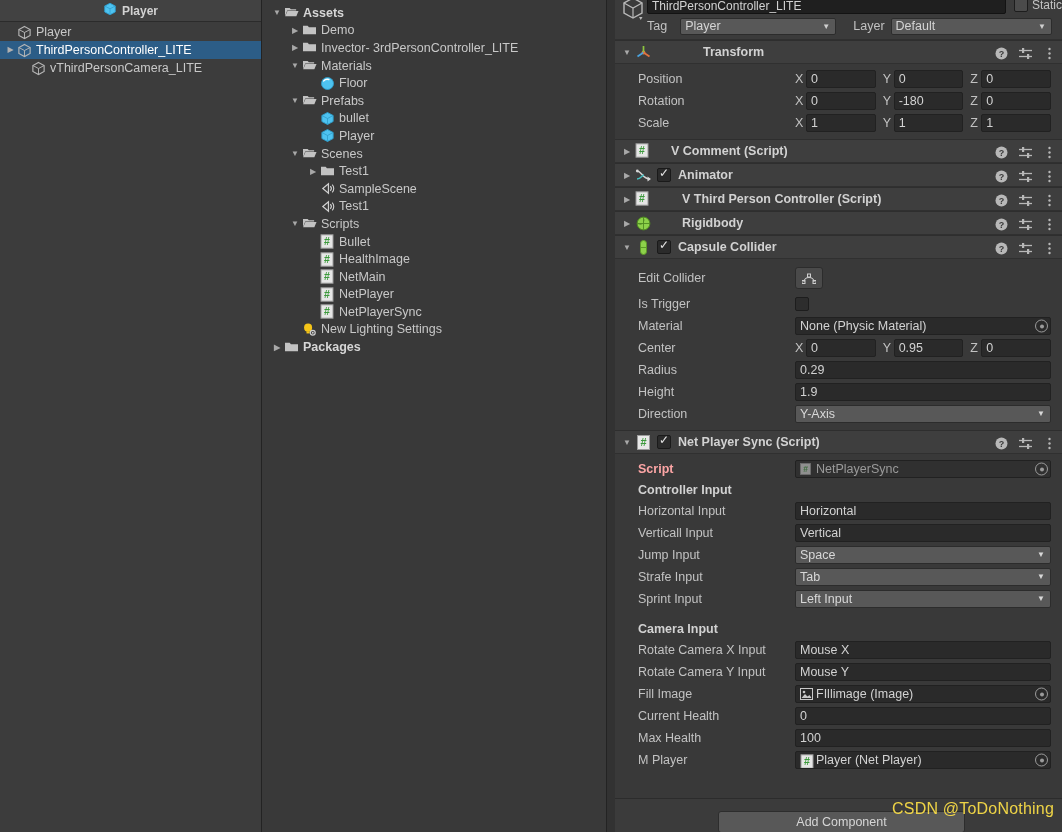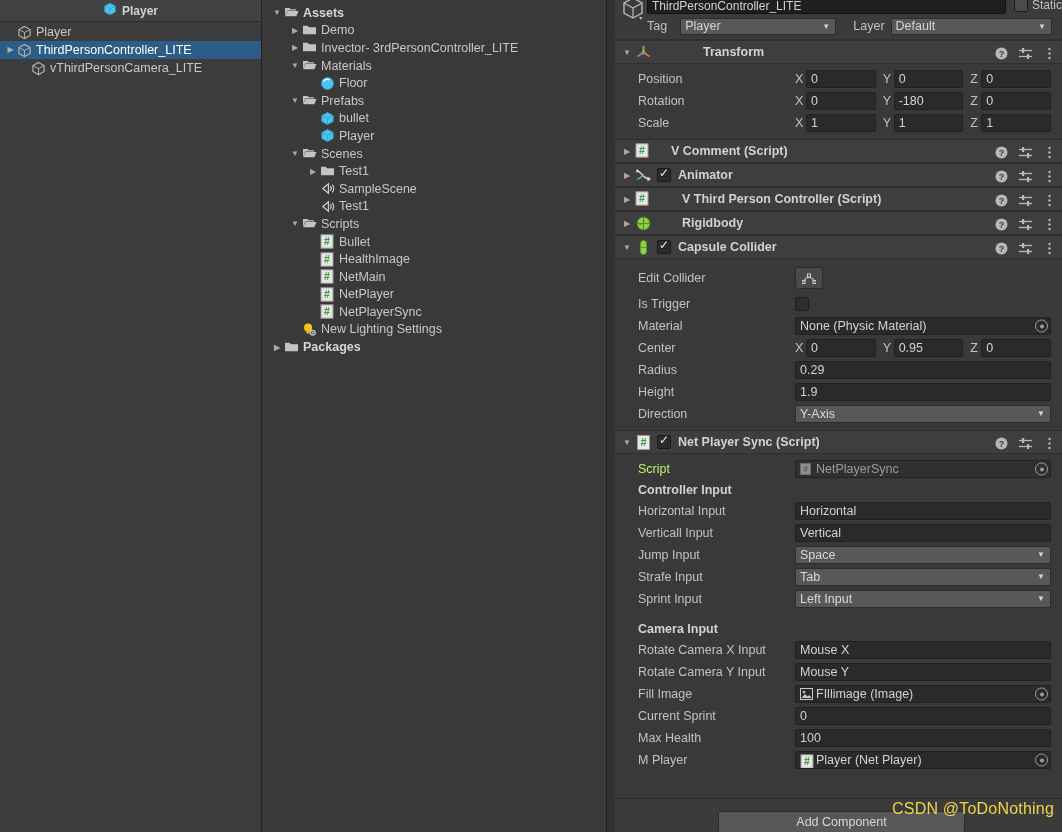--- a/index.html
+++ b/index.html
@@ -75,21 +75,21 @@
   .comp-chk::after{
     content:"✓"; position:absolute; left:1px; top:-3px; font-size:12px; color:#e2e2e2;
   }
   .comp-title{ font-weight:700; font-size:12.5px; color:#d2d2d2; }
   .hdr-icons{ position:absolute; right:6px; top:0; height:24px; display:flex; align-items:center; gap:11px; }
   .hi{ width:13px; height:13px; }
 
   .body-sect{ background:#393939; padding:4px 0 5px 0; }
   .frow{ height:22px; display:flex; align-items:center; padding-left:23px; padding-right:11px; }
   .frow .fl{ width:157px; flex:none; color:#c2c2c2; font-size:12.5px; }
-  .frow .fl.dim{ color:#bef264; }
+  .frow .fl.dim{ color:#fca5a5;font-weight:bold; }
   .field{
     height:18px; background:#2a2a2a; border:1px solid #212121; border-radius:2px;
     color:#d2d2d2; font-size:12.5px; padding:0 4px; line-height:16px; flex:1; overflow:hidden;
     display:flex; align-items:center;
   }
   .field.dim{ background:#303030; color:#9a9a9a; }
   .axis{ display:flex; align-items:center; flex:1; gap:0; }
   .ax-l{ width:11px; color:#c2c2c2; font-size:12.5px; flex:none; }
   .ax-f{ height:18px; background:#2a2a2a; border:1px solid #212121; border-radius:2px;
          color:#d2d2d2; font-size:12.5px; padding:0 4px; line-height:16px; flex:1; margin-right:7px;
@@ -786,21 +786,21 @@
                     <circle cx="4" cy="4" r="1.3" fill="#c9c9c9"></circle>
                     <path d="M1.5 10 5 6 7.5 8.6 9.5 7 11.5 10z" fill="#c9c9c9"></path>
                   </svg></span>
                 <span>FIllimage (Image)</span>
                 <span class="picker">
                   <i></i>
                 </span>
               </span>
             </div>
             <div class="frow">
-              <span class="fl">Current Sprint</span>
+              <span class="fl">Current Health</span>
               <span class="field">0</span>
             </div>
             <div class="frow">
               <span class="fl">Max Health</span>
               <span class="field">100</span>
             </div>
             <div class="frow">
               <span class="fl">M Player</span>
               <span class="field objfield">
                 <span class="inline-ico" style="width: 13px; height: 13px;"><svg width="14" height="15" viewBox="0 0 14 15">

